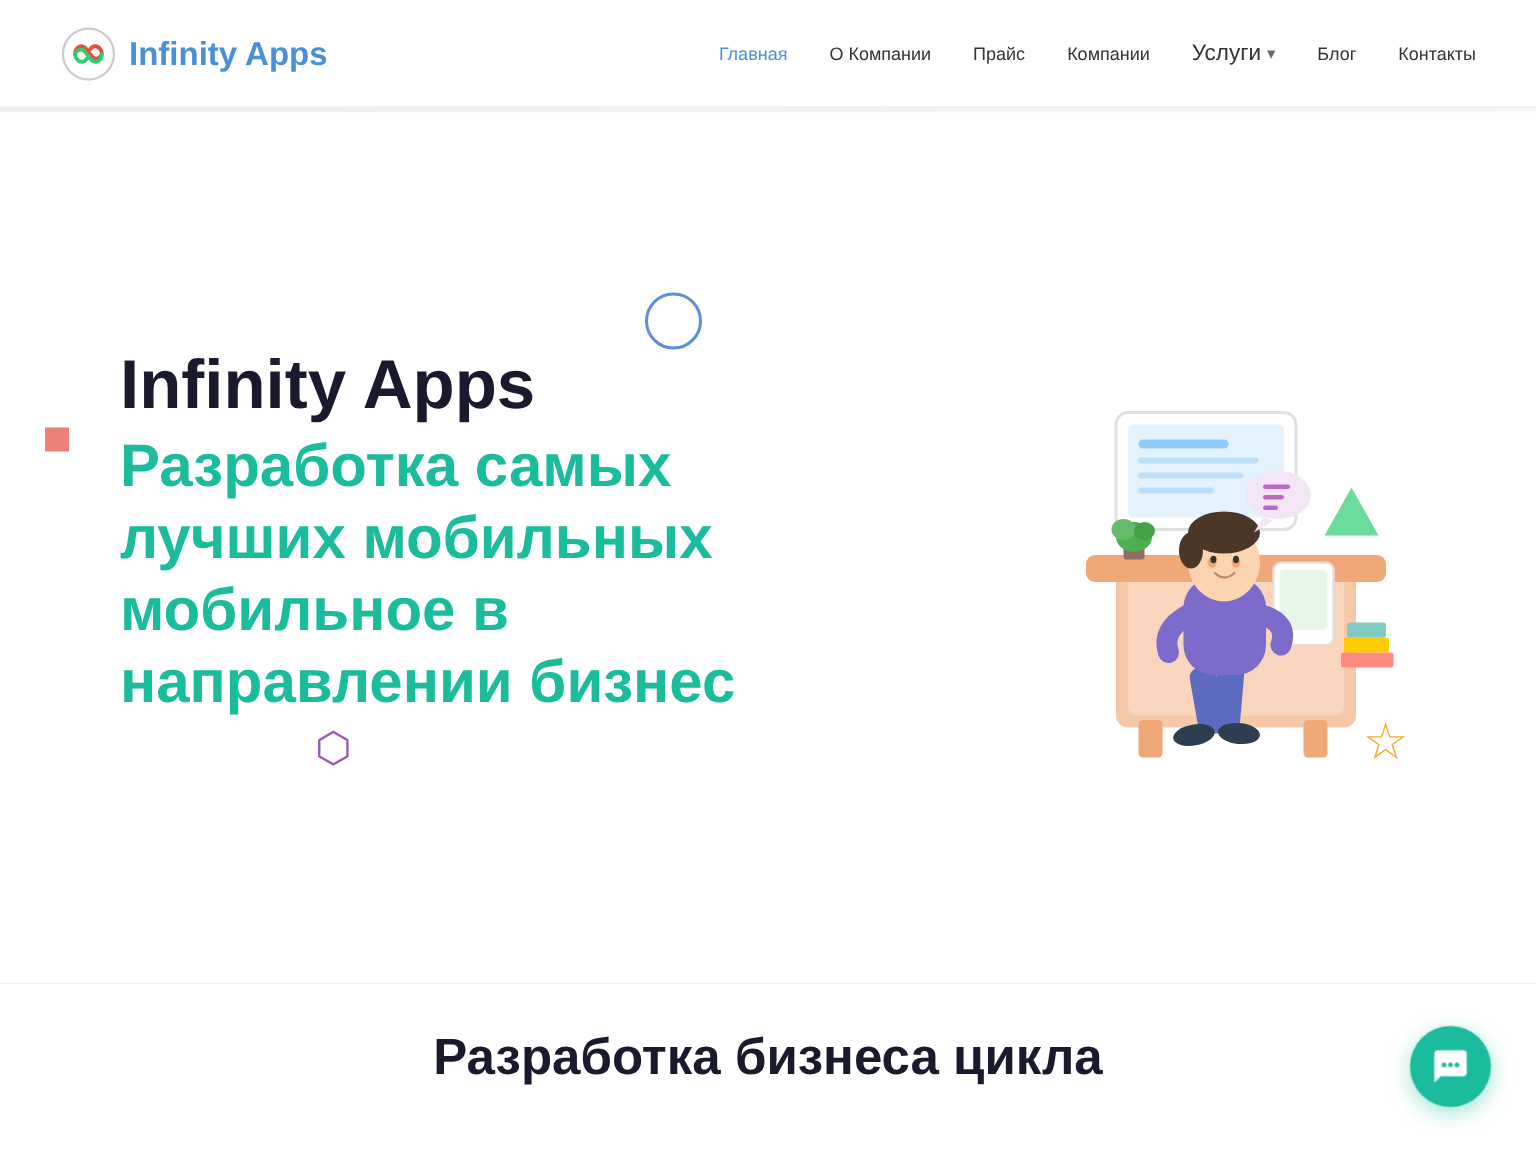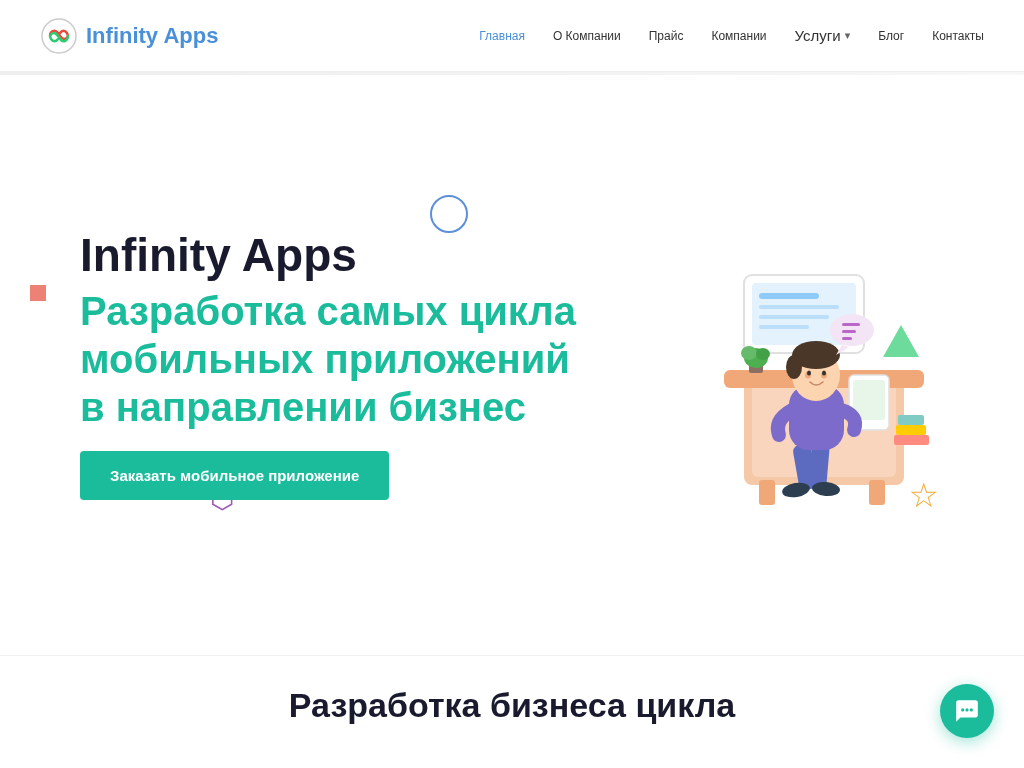--- a/index.html
+++ b/index.html
@@ -239,22 +239,21 @@
 <section class="hero">
 
   <div class="deco-circle"></div>
   <div class="deco-square"></div>
   <span class="deco-hexagon">⬡</span>
   <div class="deco-triangle-right"></div>
   <span class="deco-star">☆</span>
 
   <div class="hero-left">
     <h1 class="hero-title-black">Infinity Apps</h1>
-    <h2 class="hero-title-teal">Разработка самых цикла мобильных приложений в направлении бизнес</h2>
-    <a href="#" class="hero-cta">Заказать мобильное приложение</a>
+    <h2 class="hero-title-teal">Разработка самых лучших мобильных мобильное в направлении бизнес</h2>
   </div>
 
   <div class="hero-right">
     <svg class="hero-illustration" viewBox="0 0 340 340" fill="none" xmlns="http://www.w3.org/2000/svg">
 
       <rect x="140" y="200" width="160" height="110" rx="8" fill="#f5c9a8"></rect>
       <rect x="148" y="208" width="144" height="94" rx="6" fill="#f8d5bc"></rect>
 
       <rect x="120" y="195" width="200" height="18" rx="6" fill="#f0a878"></rect>
 

